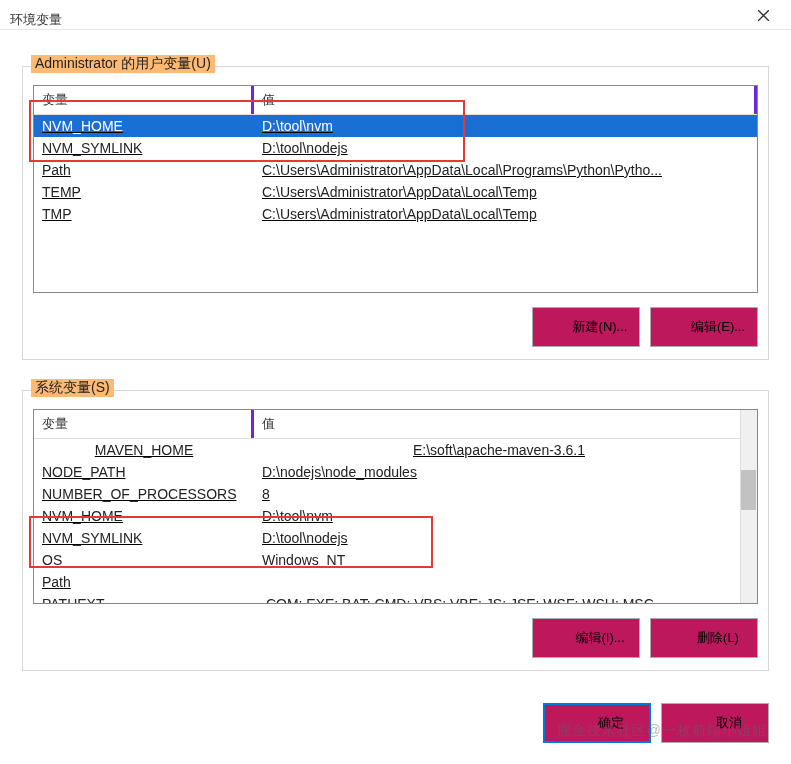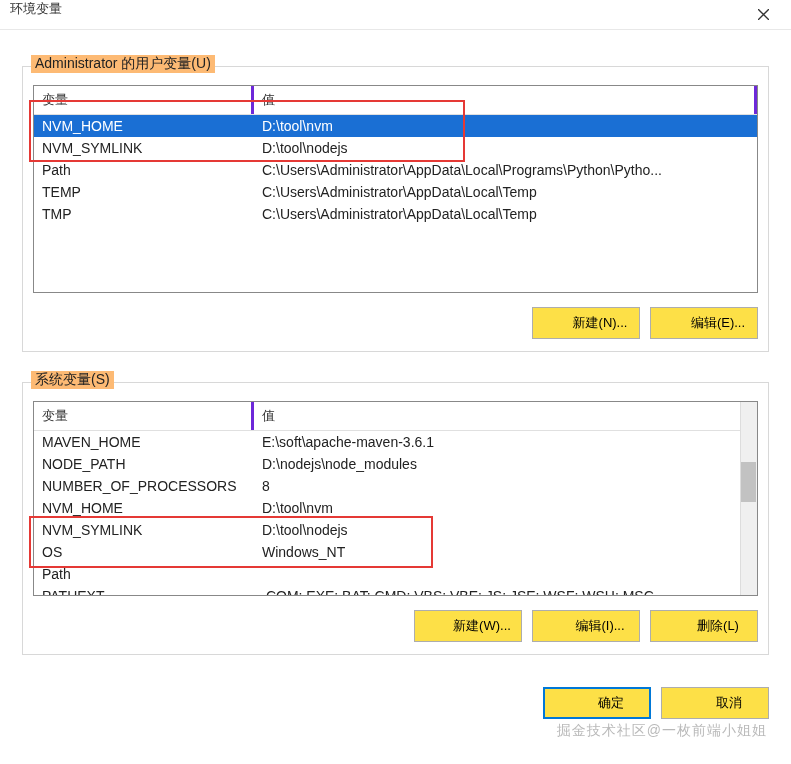--- a/index.html
+++ b/index.html
@@ -8,21 +8,21 @@
       font-size: 13px;
       background: #fff;
       width: 791px;
       height: 764px;
       overflow: hidden;
       position: relative;
     }
     .titlebar {
       height: 30px;
       display: flex;
-      align-items: flex-start;
+      align-items: flex-end;
       justify-content: space-between;
       padding: 0 8px 0 10px;
       border-bottom: 1px solid #e8e8e8;
     }
     .titlebar-title { font-size: 13px; color: #333; }
     .close-icon {
       width: 40px; height: 28px;
       display: flex; align-items: center; justify-content: center;
       cursor: pointer;
     }
@@ -60,41 +60,42 @@
       padding: 5px 8px;
       font-size: 13px;
       color: #333;
       border-right: 3px solid #6d28d9;
     }
     .col-name { width: 220px; flex-shrink: 0; }
     .col-value { flex: 1; overflow: hidden; text-overflow: ellipsis; white-space: nowrap; }
     .lv-row {
       display: flex;
       cursor: default;
+      text-decoration: underline;
     }
     .lv-cell {
       padding: 3px 8px;
       font-size: 14px;
       color: #222;
       overflow: hidden; text-overflow: ellipsis; white-space: nowrap;
     }
     .lv-row.selected {
       background: #1a6fd4;
     }
     .lv-row.selected .lv-cell { color: #fff; }
     .button-row {
       display: flex;
       justify-content: flex-end;
       gap: 10px;
       margin-top: 14px;
     }
     .btn {
       min-width: 108px;
-      height: 32px;
-      background: #fde047;
+      height: 40px;
+      background: #be185d;
       border: 1px solid #adadad;
       font-size: 13px;
       cursor: pointer;
       font-family: inherit;
       padding-left: 28px;
     }
     .dialog-buttons {
       display: flex;
       justify-content: flex-end;
       gap: 10px;
@@ -178,21 +179,21 @@
     </div>
   </div>
 
   <div class="groupbox" style="margin-top:30px;">
     <div class="groupbox-label">系统变量(S)</div>
     <div class="listview listview-sys" id="sys-list" style="overflow:hidden;">
       <div class="lv-header">
         <div class="lv-header-cell col-name">变量</div>
         <div class="lv-header-cell col-value">值</div>
       </div>
-      <div class="lv-row" style="padding-right: 13px;">
+      <div class="lv-row" style="padding-right: 13px; text-align: center;">
           <div class="lv-cell col-name">MAVEN_HOME</div>
           <div class="lv-cell col-value">E:\soft\apache-maven-3.6.1</div>
         </div>
         <div class="lv-row" style="padding-right: 3px;">
           <div class="lv-cell col-name">NODE_PATH</div>
           <div class="lv-cell col-value">D:\nodejs\node_modules</div>
         </div>
         <div class="lv-row" style="padding-right: 22px;">
           <div class="lv-cell col-name">NUMBER_OF_PROCESSORS</div>
           <div class="lv-cell col-value">8</div>
@@ -214,21 +215,20 @@
         </div>
         <div class="lv-row" style="padding-right: 17px;">
           <div class="lv-cell col-name">PATHEXT</div>
           <div class="lv-cell col-value">.COM;.EXE;.BAT;.CMD;.VBS;.VBE;.JS;.JSE;.WSF;.WSH;.MSC</div>
         </div>
         <div class="scrollbar-fake">
         <div class="scrollbar-thumb" style="top:60px;height:40px;"></div>
       </div>
     </div>
     <div class="button-row">
-      <button class="btn">新建(W)...</button>
       <button class="btn">编辑(I)...</button>
       <button class="btn">删除(L)</button>
     </div>
   </div>
 
 </div>
 
 <div class="dialog-buttons">
   <button class="btn btn-focus">确定</button>
   <button class="btn">取消</button>

